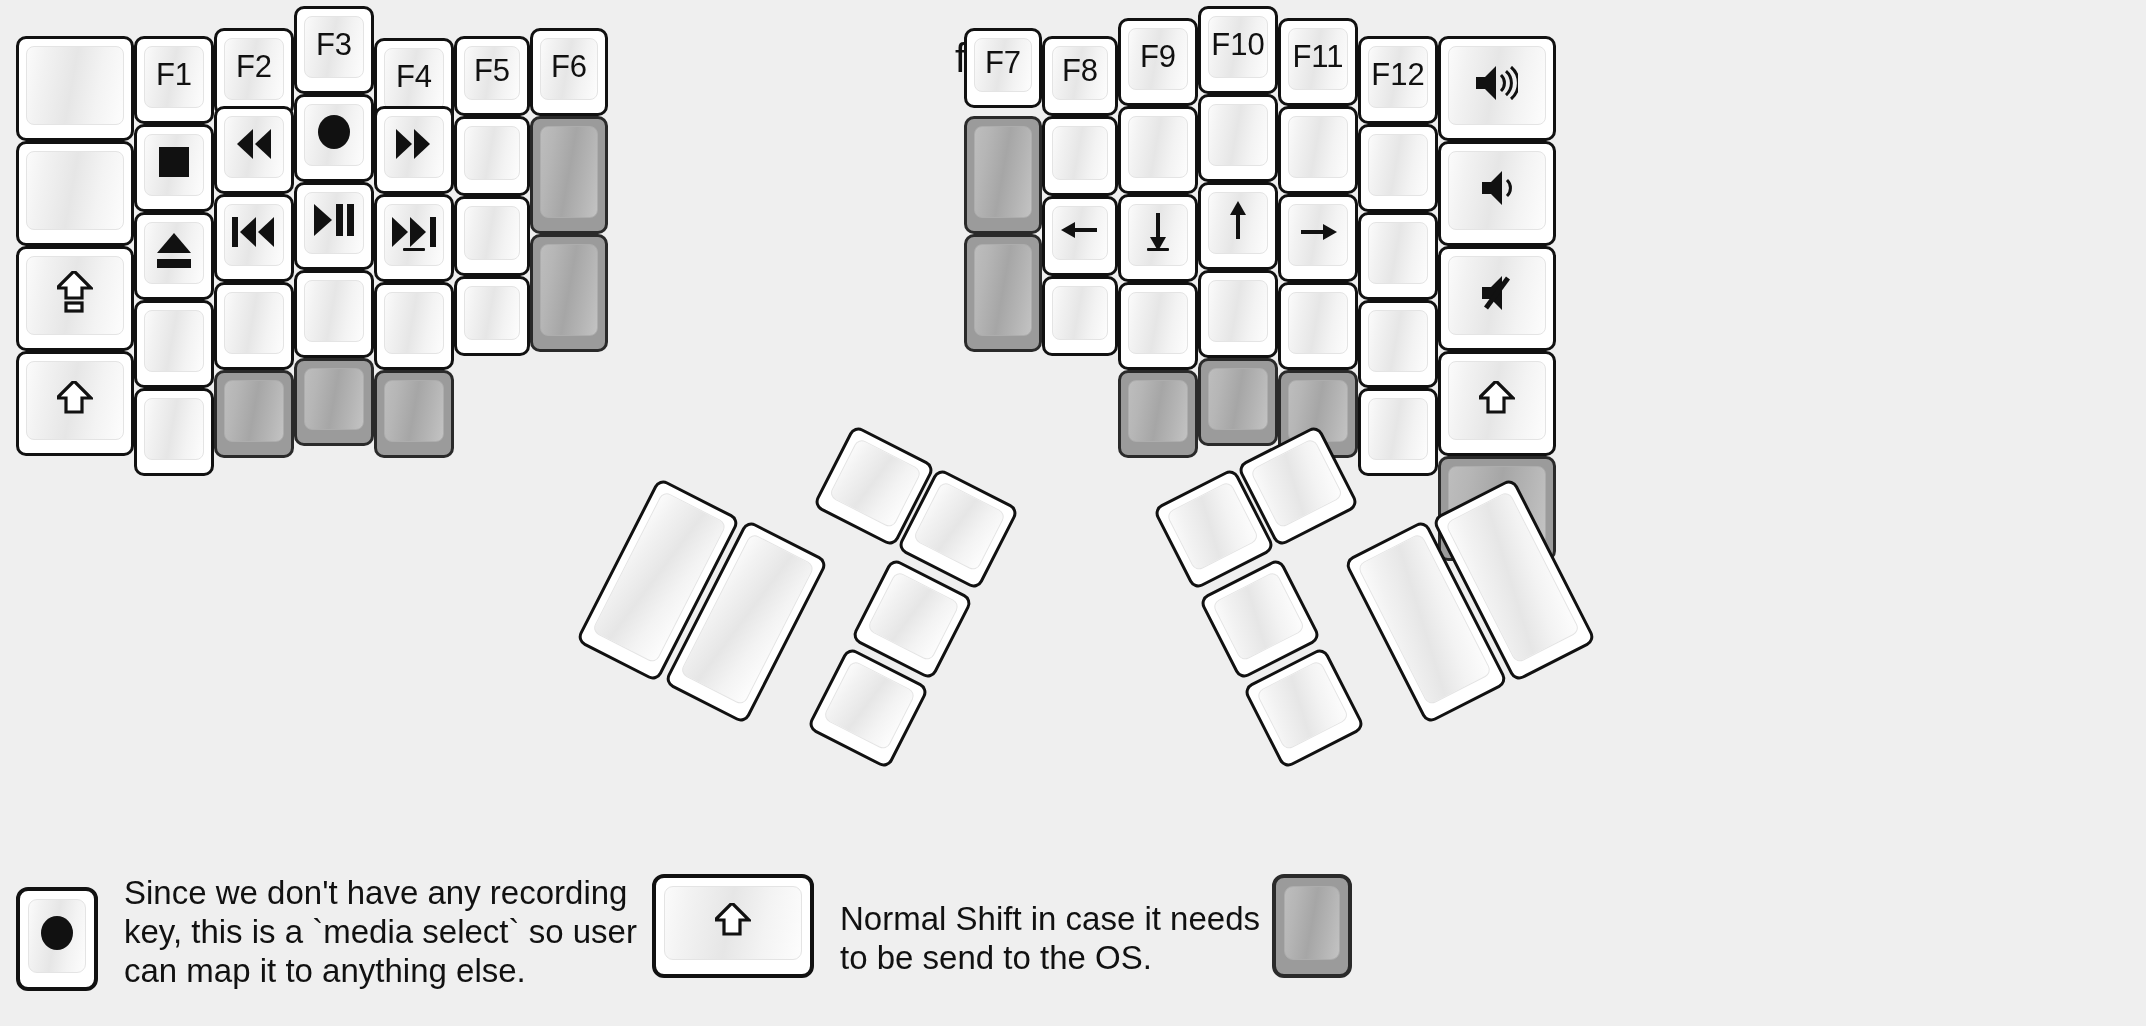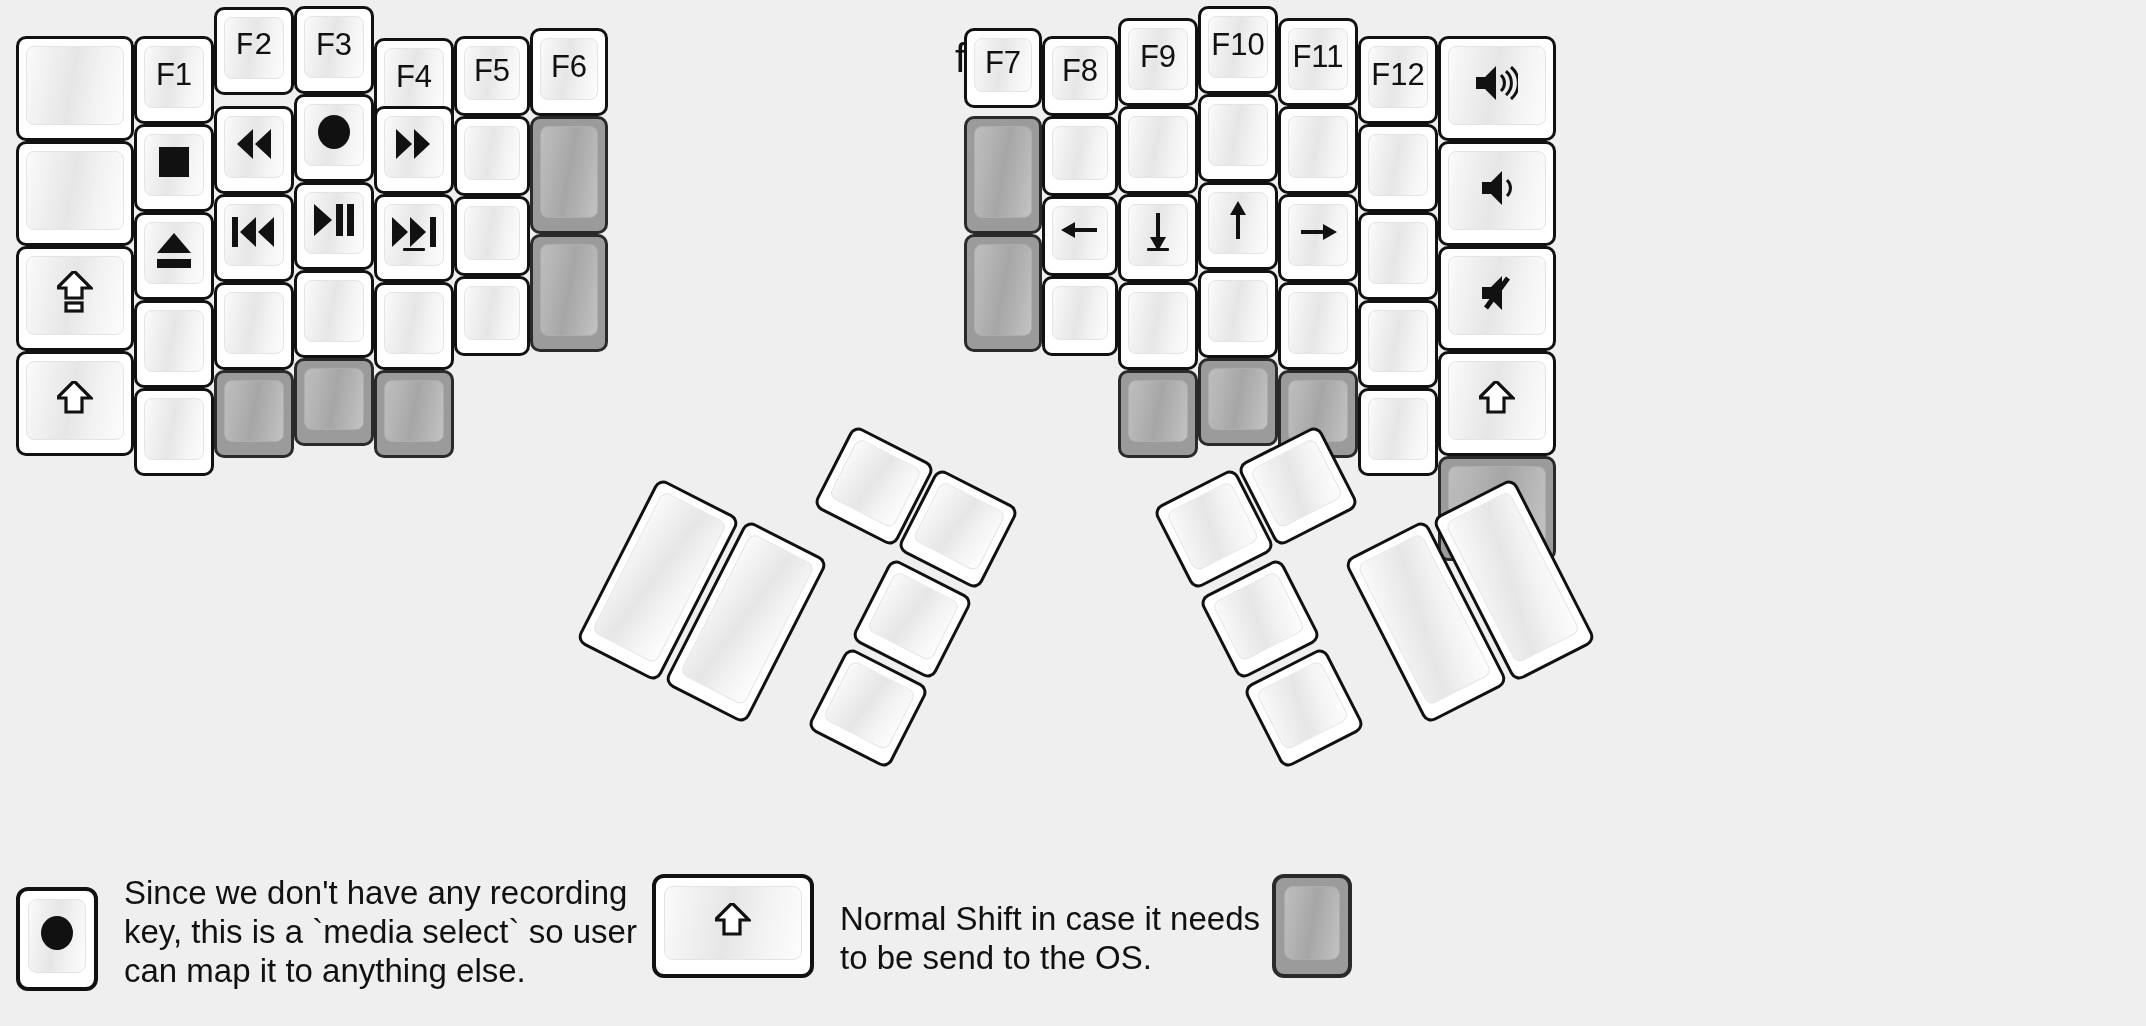--- a/index.html
+++ b/index.html
@@ -134,21 +134,21 @@
             </svg>
           </span>
         </div>
       </div>
       <div class="key" style="left: 134px; top: 300px; width: 80px; height: 88px;">
         <div class="cap"></div>
       </div>
       <div class="key" style="left: 134px; top: 388px; width: 80px; height: 88px;">
         <div class="cap"></div>
       </div>
-      <div class="key" style="left: 214px; top: 7px; width: 80px; height: 88px; font-family: Liberation Mono, monospace;">
+      <div class="key" style="left: 214px; top: 28px; width: 80px; height: 88px;">
         <div class="cap">
           <span class="lbl">F2</span>
         </div>
       </div>
       <div class="key" style="left: 214px; top: 106px; width: 80px; height: 88px;">
         <div class="cap">
           <span class="glyph">
             <svg width="38" height="30" viewBox="0 0 38 30" fill="#111">
               <polygon points="18,0 18,30 2,15"></polygon>
               <polygon points="36,0 36,30 20,15"></polygon>

